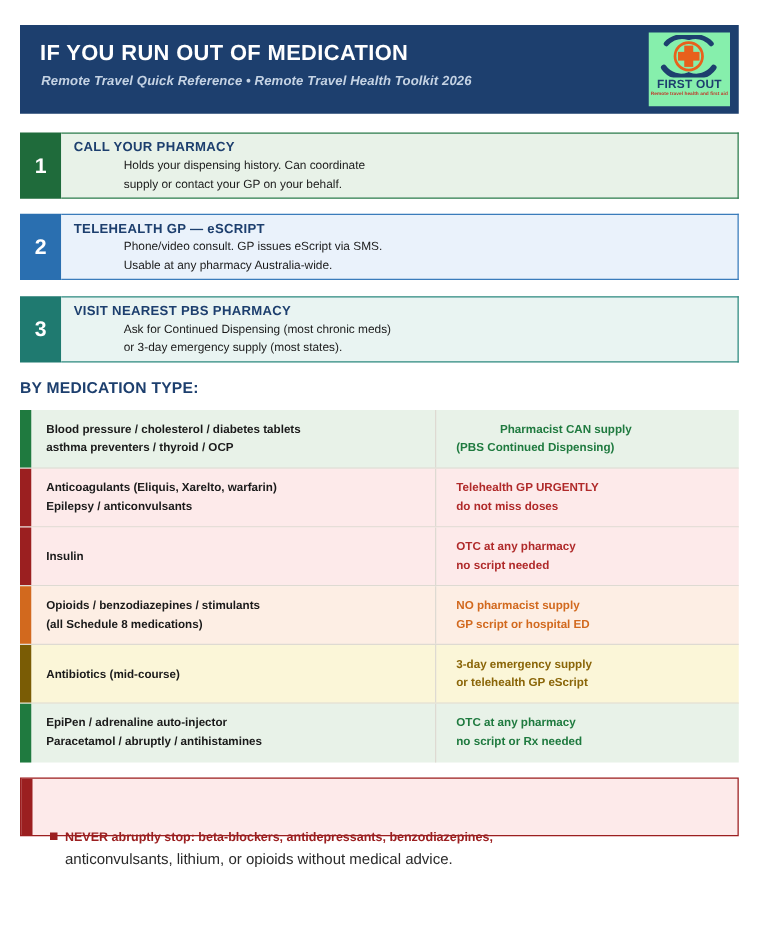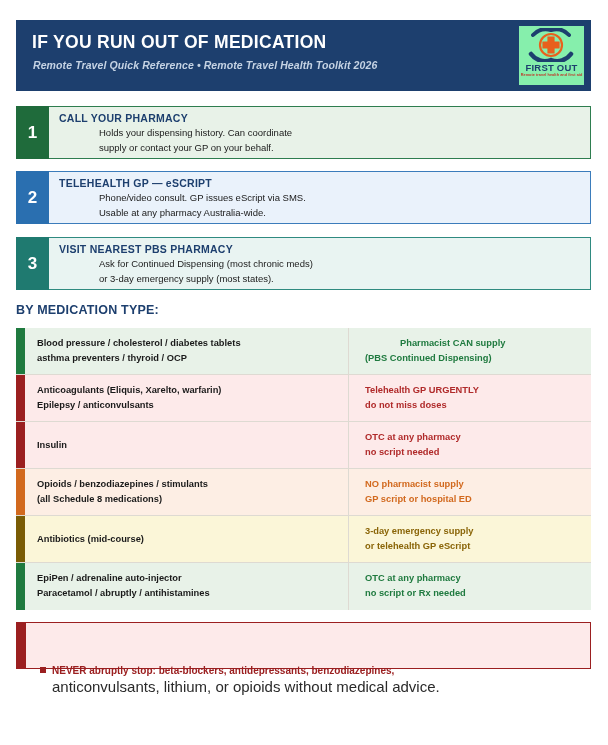--- a/index.html
+++ b/index.html
@@ -239,21 +239,21 @@
   }
   .warn-sq {
     display: inline-block;
     width: 6px;
     height: 6px;
     background: #9b1f20;
     margin-right: 6px;
     vertical-align: 1px;
   }
   .warn-l2 {
-    font-size: 15px;
+    font-size: 12px;
     color: #2a2a2a;
     line-height: 16px;
     padding-left: 12px;
   }
 </style>
 </head>
 <body>
 
 <div class="page">
 

